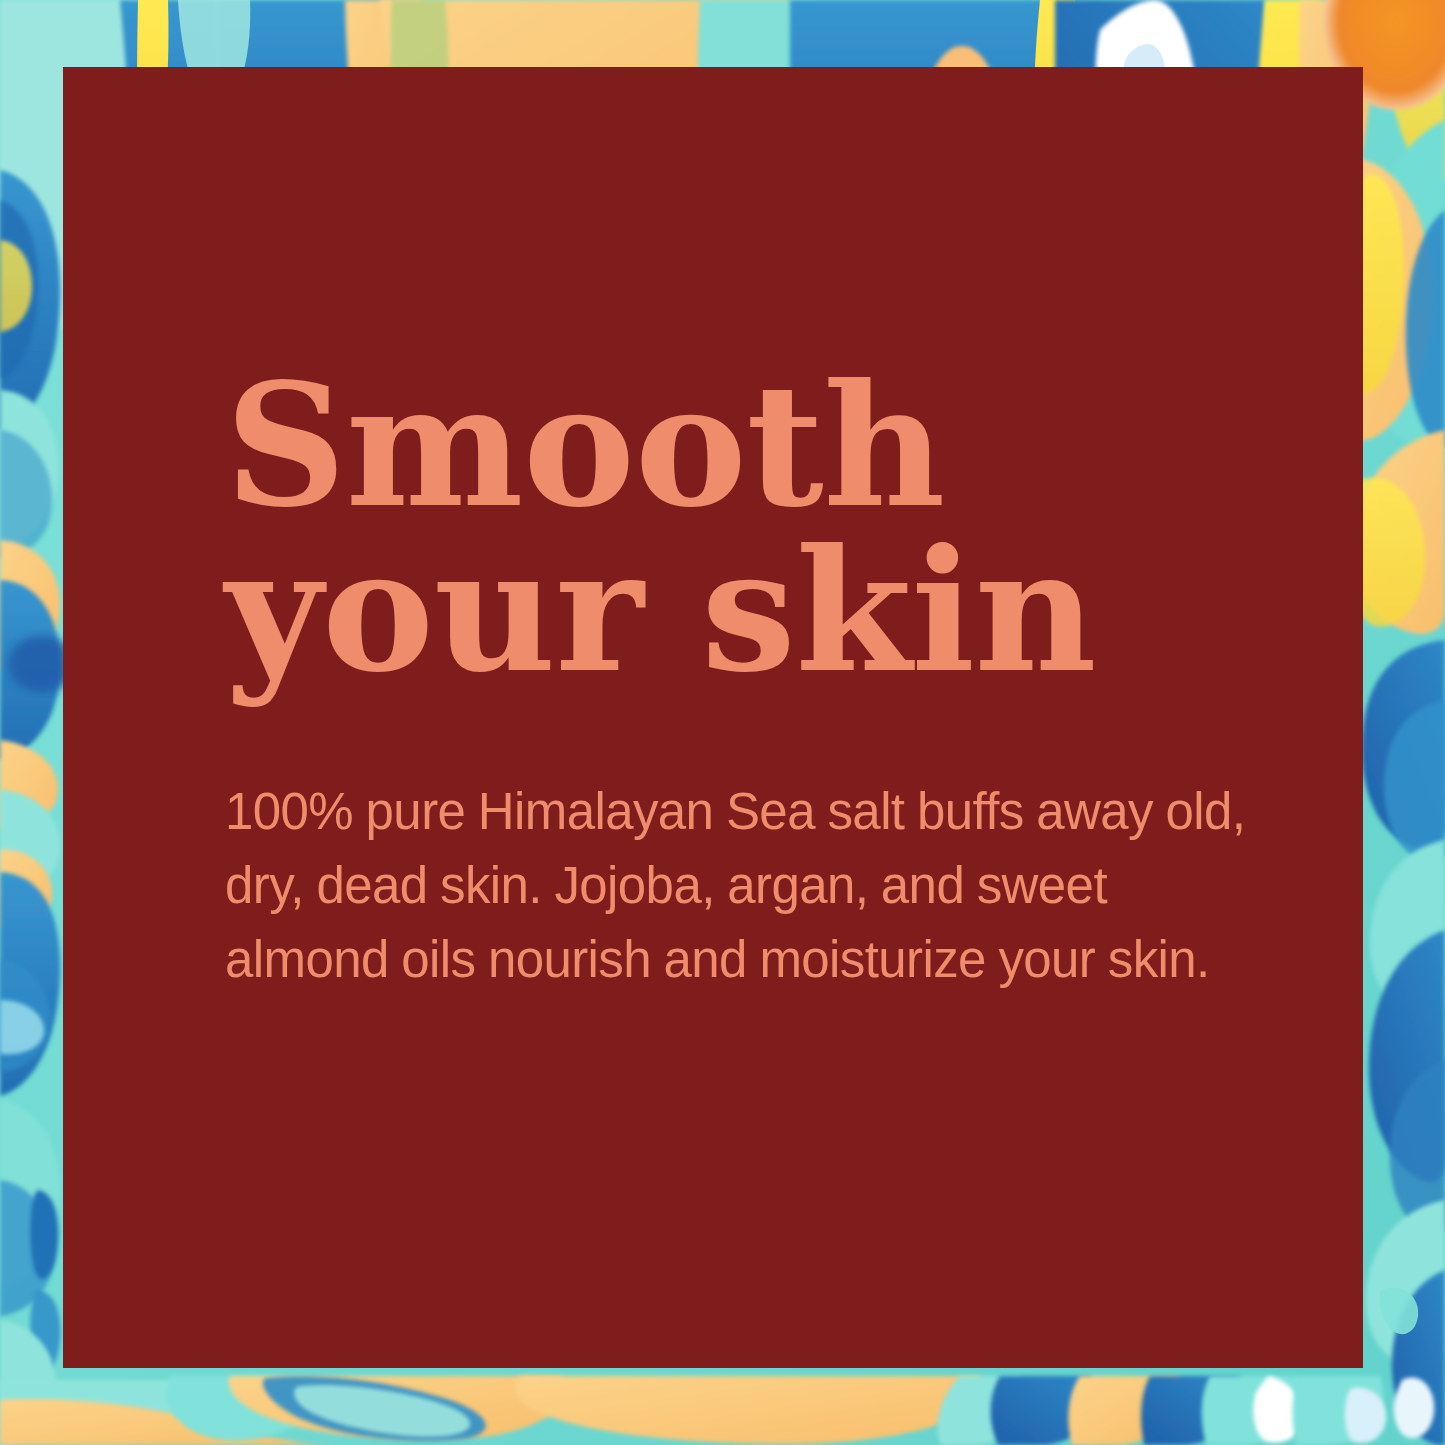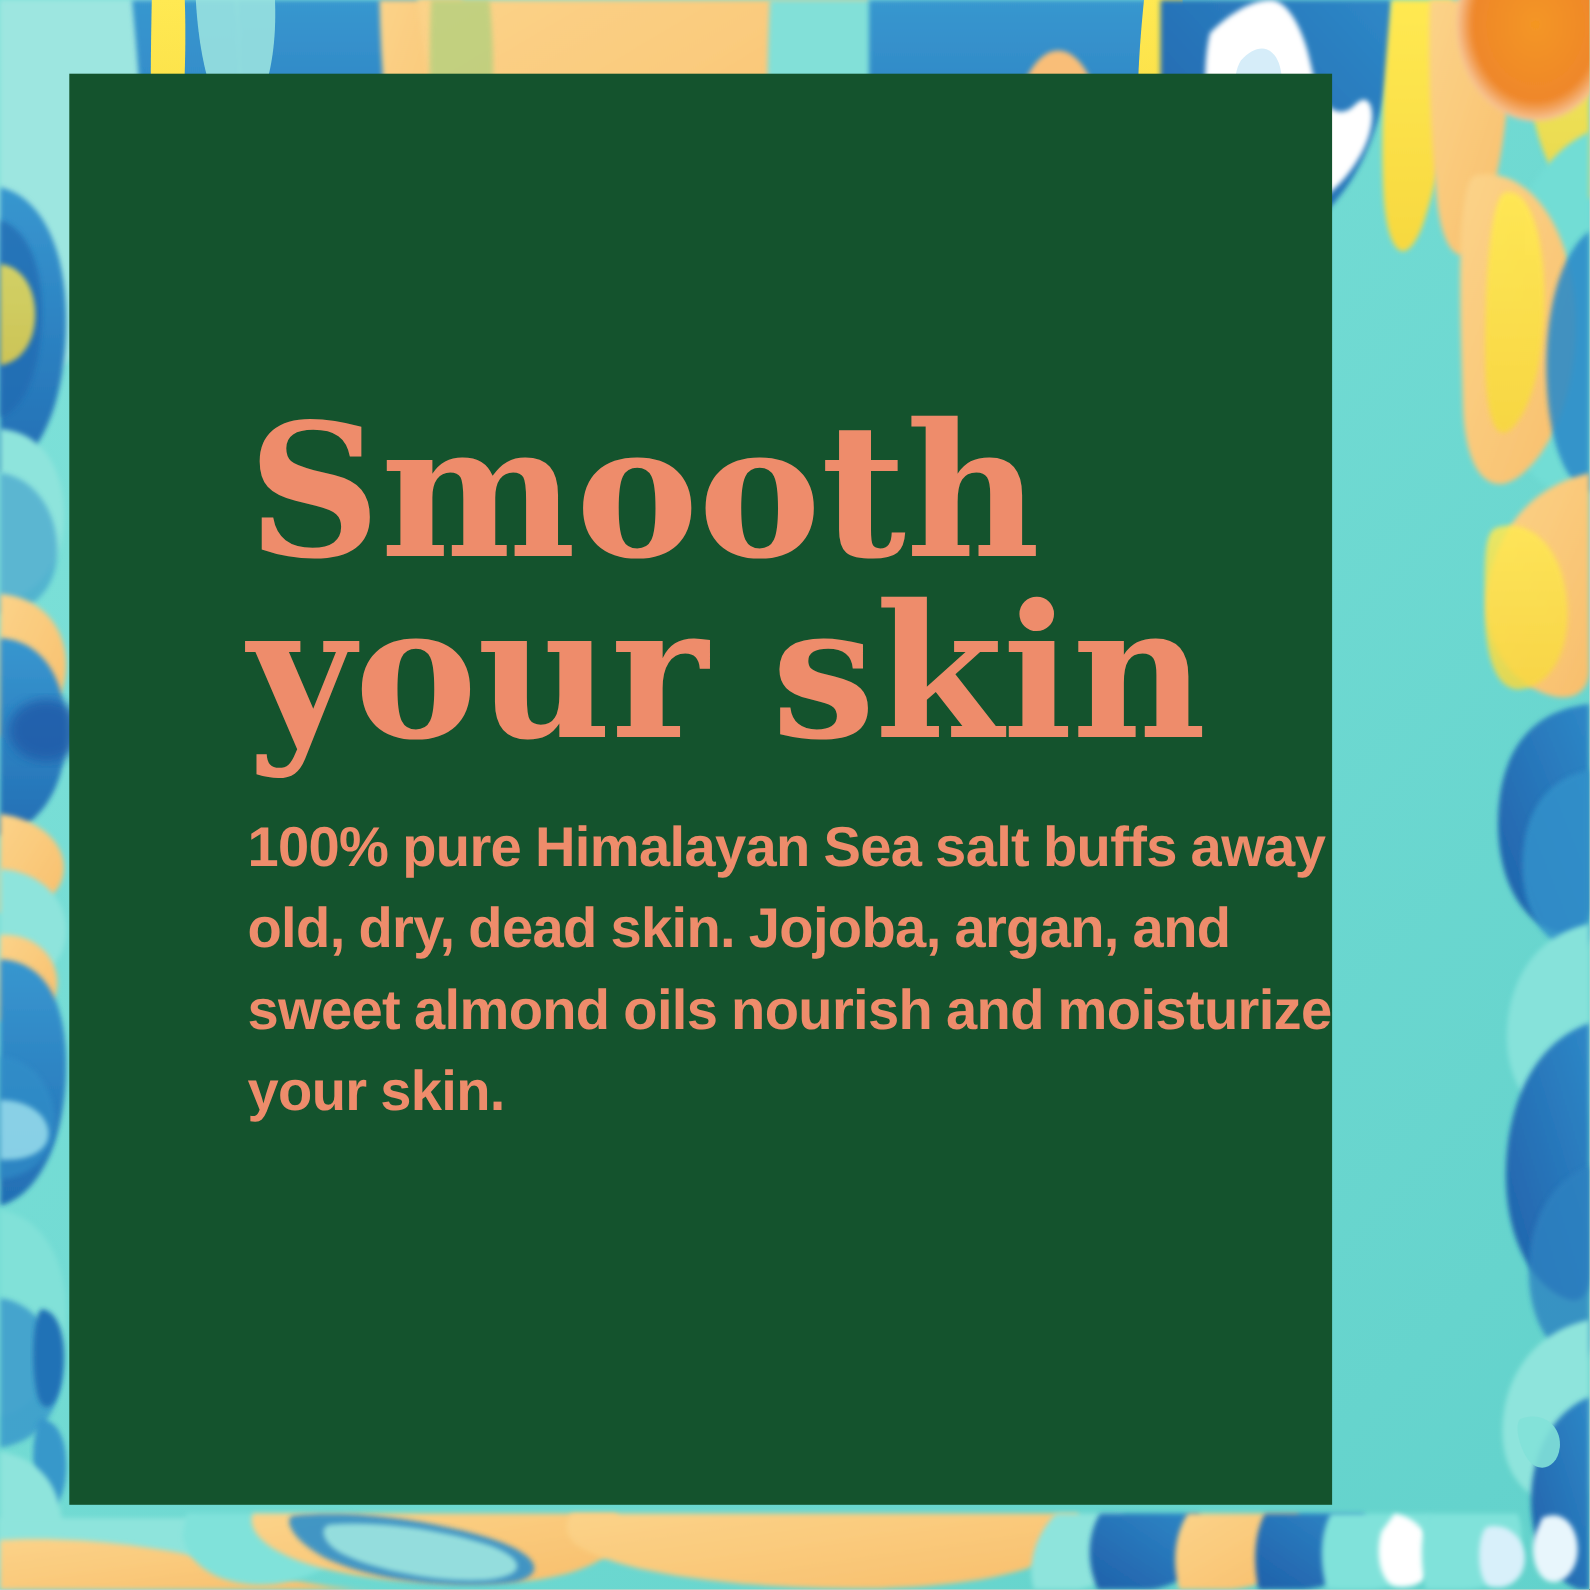--- a/index.html
+++ b/index.html
@@ -21,45 +21,45 @@
   #art-bg {
     position:absolute; inset:0;
     width:1445px; height:1445px;
     display:block;
   }
 
   
   #card {
     position:absolute;
     left:63px; top:67px;
-    width:1148px; height:1301px;
-    background:#14532d;
+    width:1300px; height:1301px;
+    background:#7f1d1d;
   }
 
   #copy-block {
     position:absolute;
     left:162px;            
     top:297px;             
     width:1080px;
   }
 
   .headline {
     font-family:"DejaVu Serif", "Liberation Serif", serif;
     font-weight:700;
     font-size:168px;
     line-height:0.98;
     letter-spacing:-0.5px;
     color:#ee8c6b;
     white-space:pre-line;
   }
 
   .body-copy {
-    margin-top:40px;
+    margin-top:82px;
     font-family:"Liberation Sans", "DejaVu Sans", sans-serif;
-    font-weight:700;
+    font-weight:400;
     font-size:51px;
     line-height:1.45;
     letter-spacing:-0.6px;
     color:#ee8c6b;
     max-width:1035px;
     word-spacing:-1px;
   }
 </style>
 </head>
 <body>

